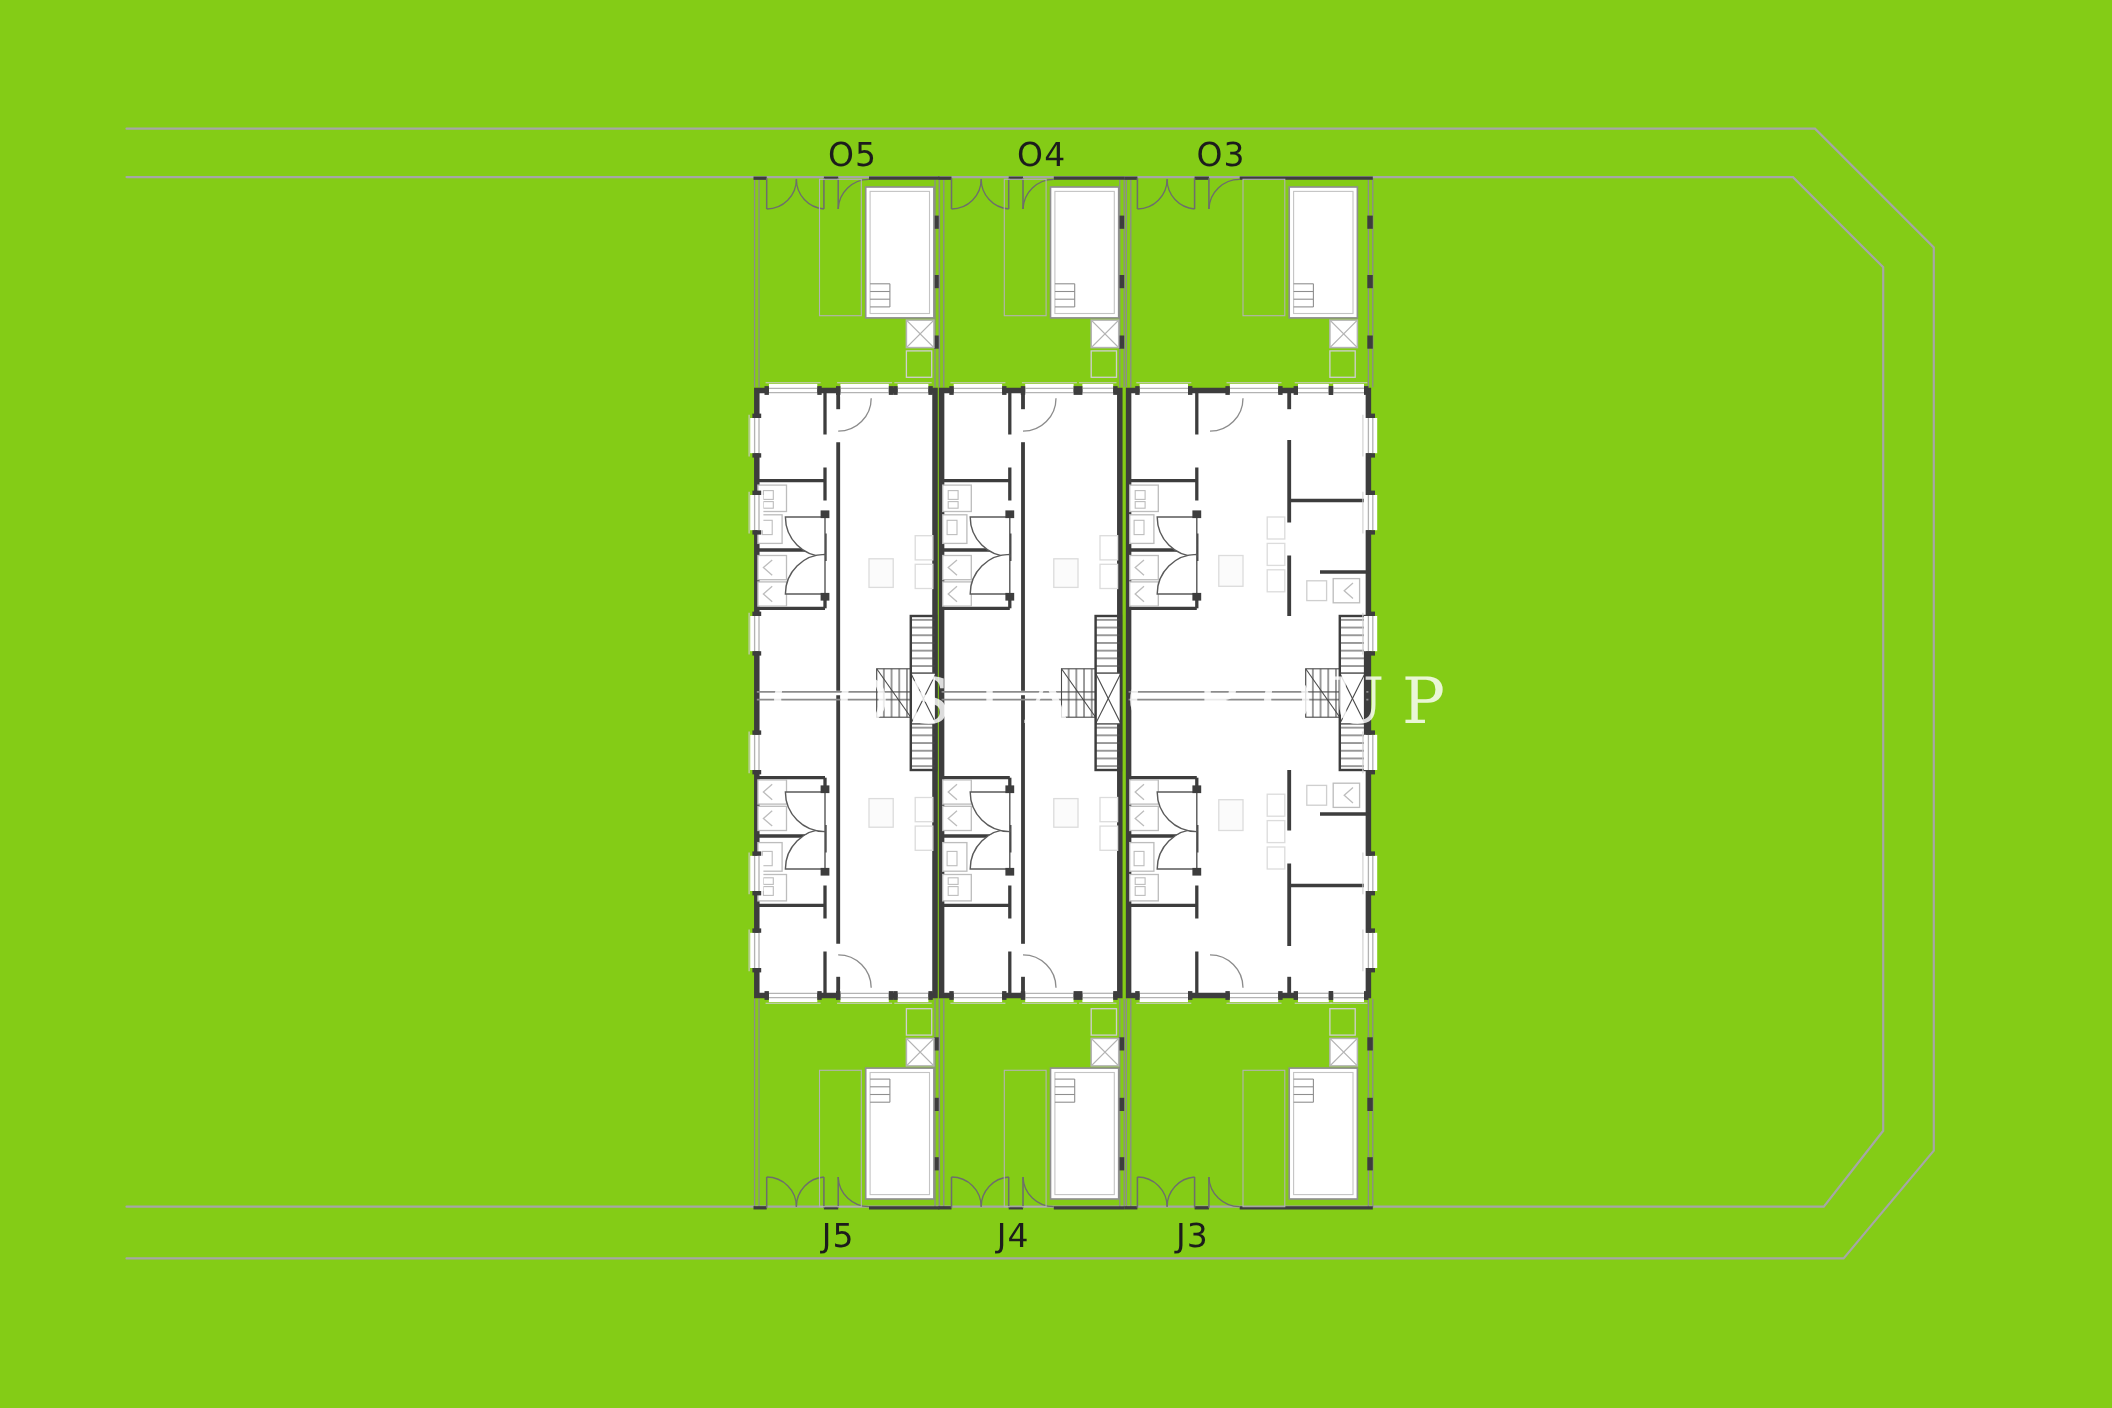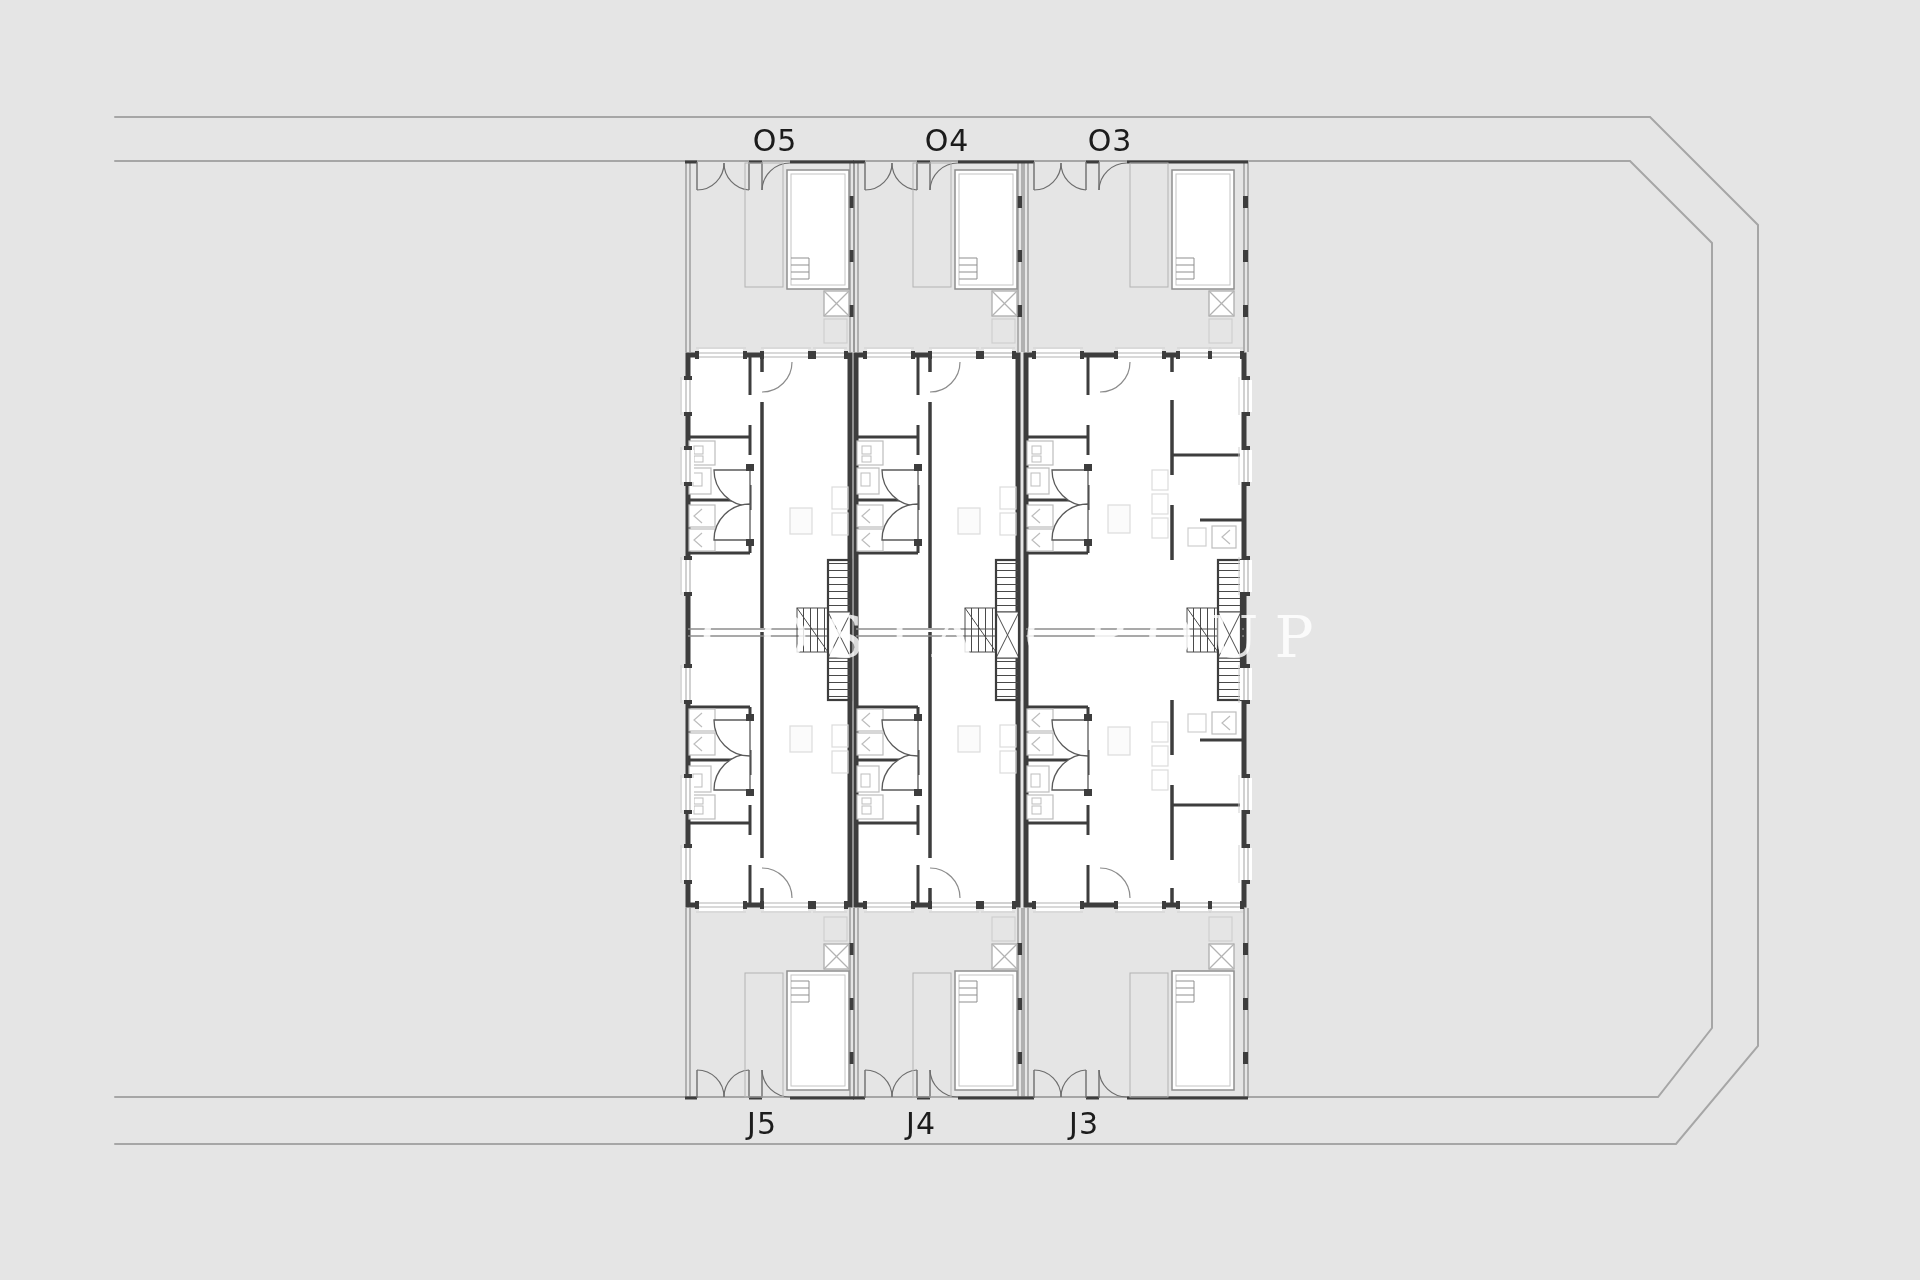--- a/index.html
+++ b/index.html
@@ -1,16 +1,16 @@
 <!DOCTYPE html>
 <html><head>
 <meta charset="utf-8">
 <style>
   html,body{margin:0;padding:0;background:#ffffff;}
-  .canvas{position:relative;width:1920px;height:1280px;background:#e5e5e5;overflow:hidden;
+  .canvas{position:relative;width:1920px;height:1280px;background:#84cc16;overflow:hidden;
           font-family:"DejaVu Sans","Liberation Sans",sans-serif;}
   svg{position:absolute;left:0;top:0;}
   .unit-label{font-family:"DejaVu Sans","Liberation Sans",sans-serif;font-size:30px;
               font-weight:500;fill:#1c1c1c;letter-spacing:1px;}
   .watermark-text{font-family:"DejaVu Serif","Liberation Serif",serif;font-size:58px;
                   letter-spacing:16px;fill:rgba(255,255,255,0.82);font-weight:400;}
 </style>
 </head>
 <body>
 

